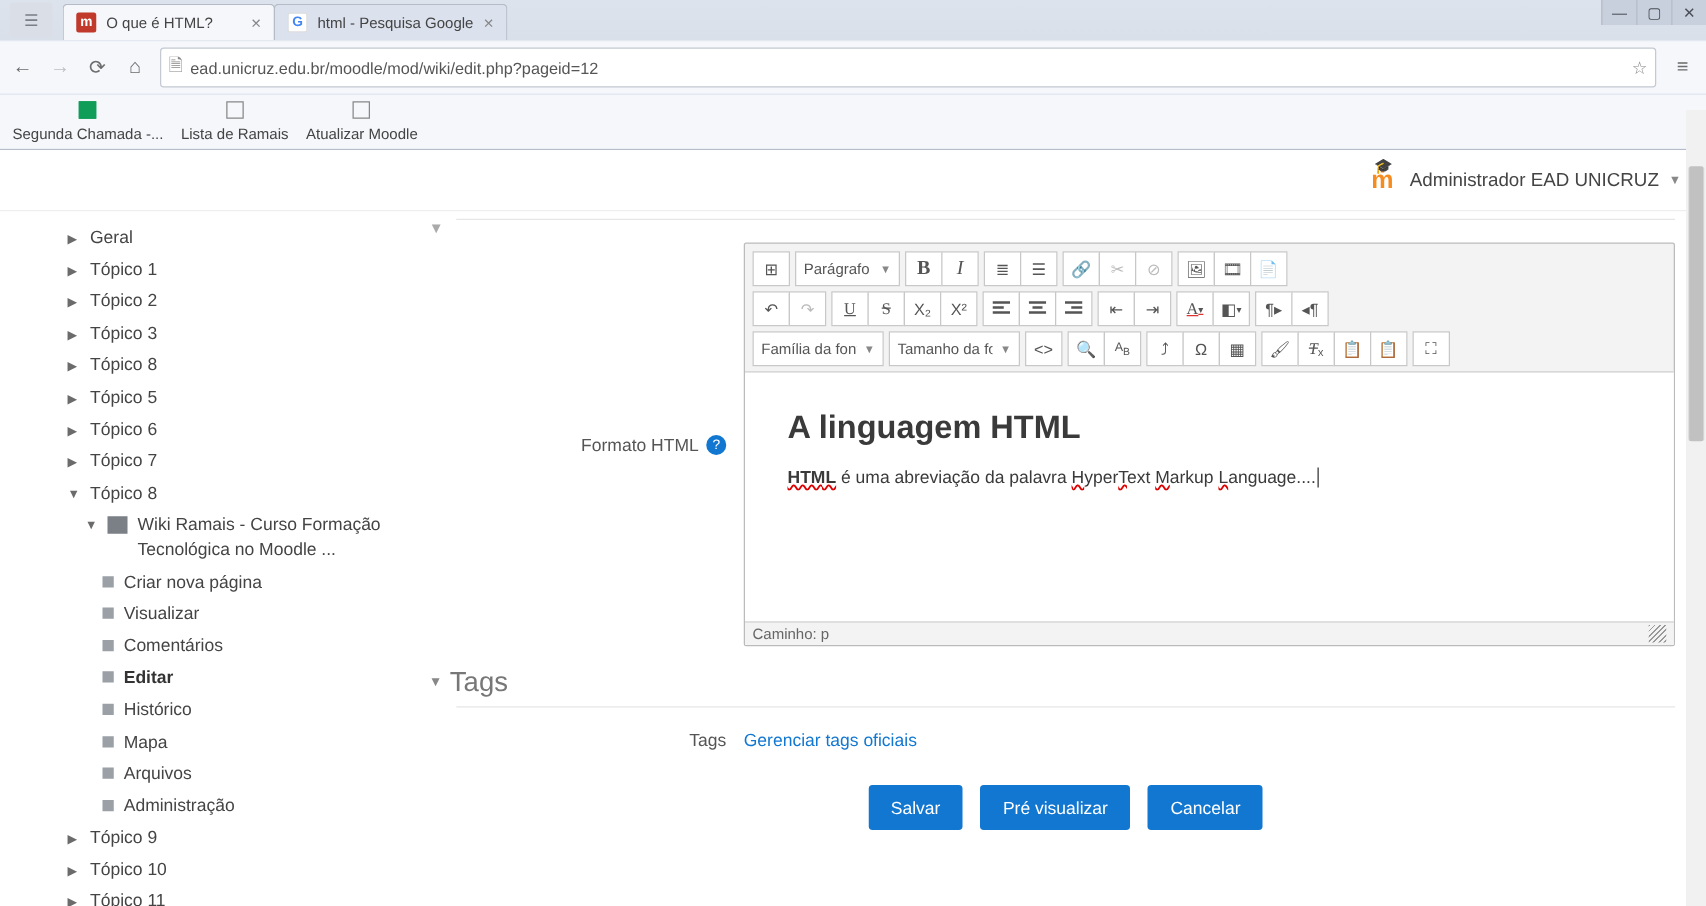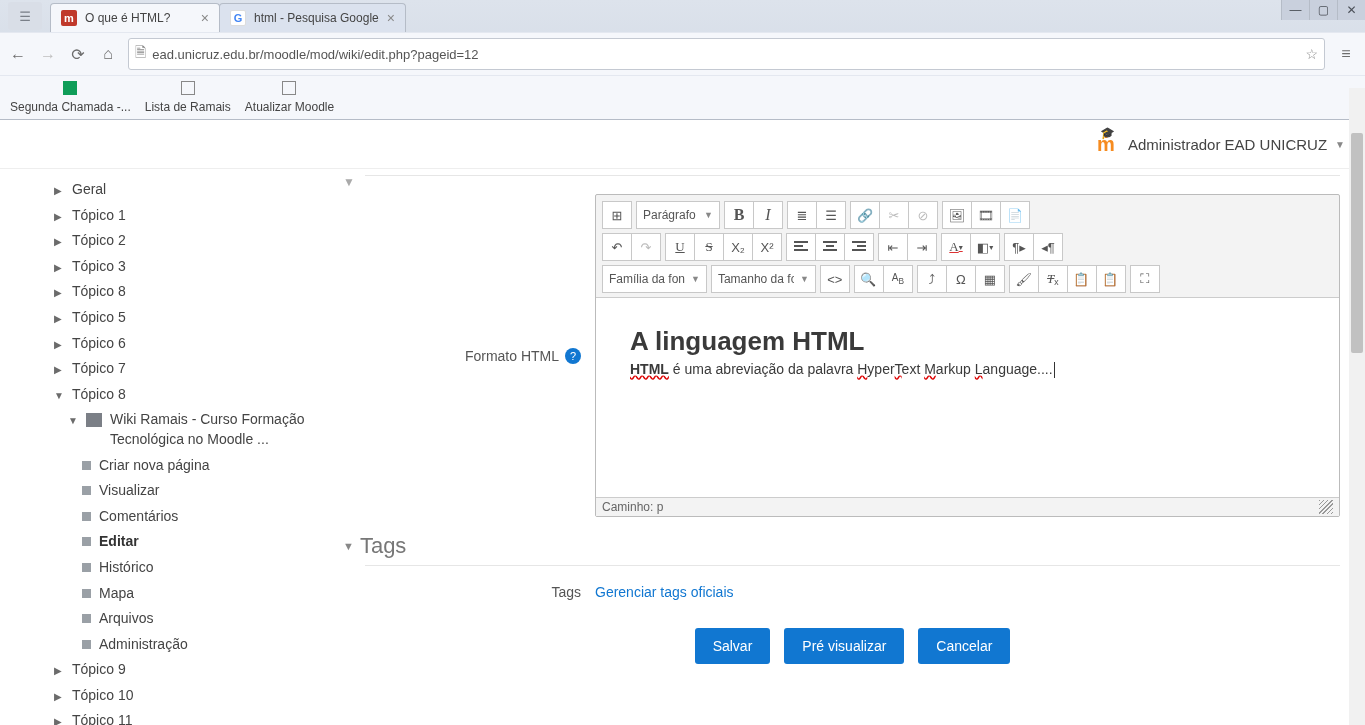--- a/index.html
+++ b/index.html
@@ -56,21 +56,21 @@
   .editor { border:1px solid #bbb; background:#f3f3f3; border-radius:2px; }
   .tb-rows { padding:4px 6px 2px; }
   .tb-row { display:flex; flex-wrap:nowrap; gap:4px; padding:2px 0; align-items:center;}
   .tb-group { display:flex; gap:0; }
   .tb-btn { width:30px; height:28px; border:1px solid #c8c8c8; background:#fff; display:flex; align-items:center; justify-content:center; color:#555; font-size:13px; cursor:pointer; margin-left:-1px;}
   .tb-btn:first-child{margin-left:0;}
   .tb-btn svg { width:14px; height:14px; fill:#555; stroke:#555;}
   .tb-sel { height:28px; border:1px solid #c8c8c8; background:#fff; display:flex; align-items:center; padding:0 6px; font-size:12px; color:#555; gap:6px; cursor:pointer; min-width:84px; justify-content:space-between;}
   .tb-sel .arr{ font-size:9px; color:#888;}
   .editor-body { background:#fff; border-top:1px solid #ccc; min-height:200px; padding:28px 34px 40px; position:relative;}
-  .editor-body h1 { font-size:26px; font-weight:bold; color:#3a3a3a; margin-bottom:4px;}
+  .editor-body h1 { font-size:26px; font-weight:bold; color:#3a3a3a; margin-bottom:16px;}
   .editor-body p { font-size:14px; color:#3a3a3a; }
   .underline { text-decoration:underline; text-decoration-color:#d00; text-decoration-style:wavy;}
   .editor-body .cursor{ display:inline-block; width:1px; height:16px; background:#333; vertical-align:middle; margin-left:1px;}
   .editor-path { border-top:1px solid #ccc; padding:2px 6px; font-size:12px; color:#666; background:#f3f3f3; display:flex; justify-content:space-between;}
   .resize { width:14px; height:14px; background:repeating-linear-gradient(135deg,#999,#999 1px,transparent 1px,transparent 3px); }
   .section-header{ display:flex; align-items:center; gap:6px; color:#777; font-size:22px; font-weight:300; margin:10px 0 4px -22px;}
   .section-header .tri{ font-size:11px; color:#888;}
   .link { color:#1177d1; text-decoration:none; font-size:14px;}
   .buttons { display:flex; gap:14px; justify-content:center; margin-top:28px;}
   .btn { background:#1177d1; color:#fff; border:none; padding:10px 18px; font-size:14px; border-radius:3px; cursor:pointer;}

